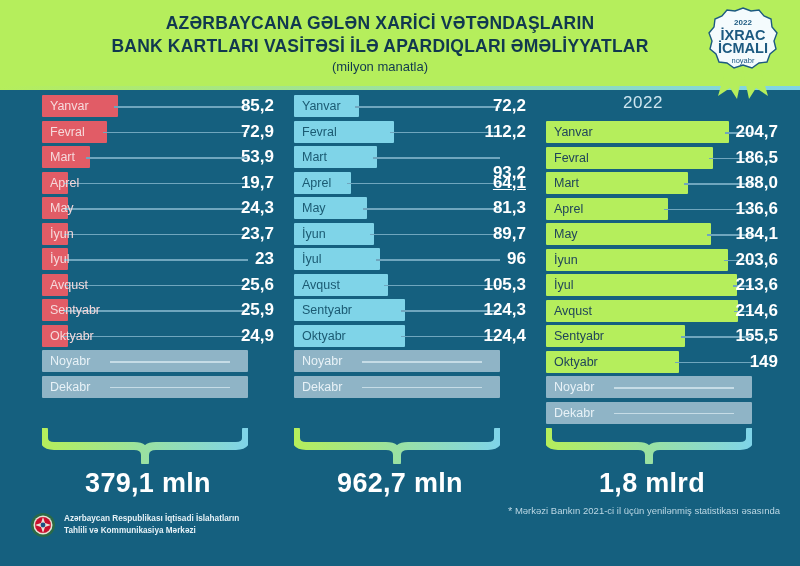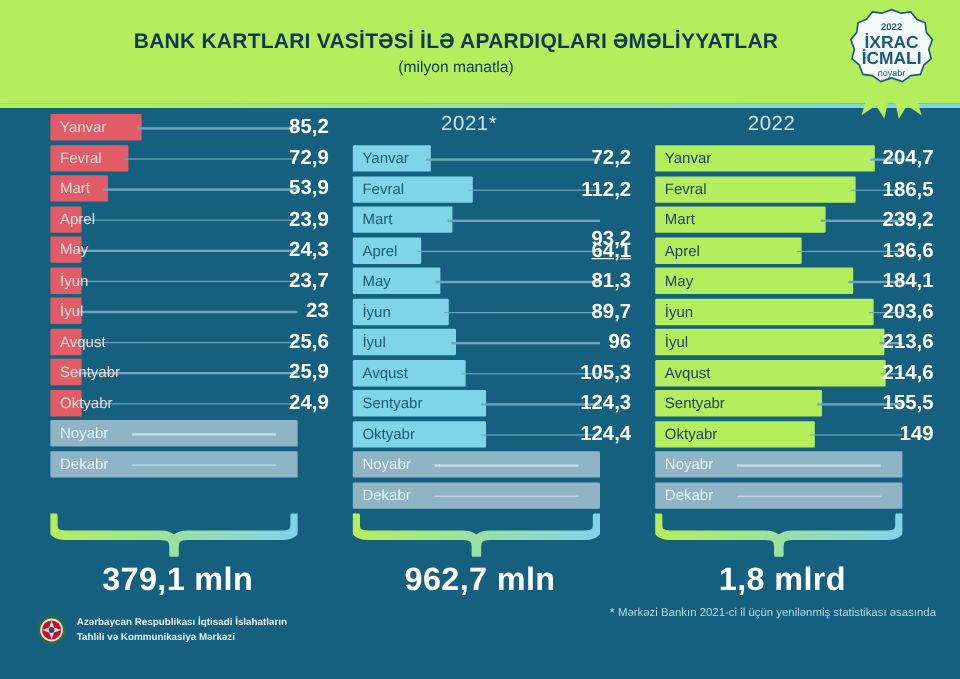--- a/index.html
+++ b/index.html
@@ -98,20 +98,21 @@
 
   .footer { position:absolute; left:30px; top:512px; display:flex; align-items:center; gap:8px; }
   .footer-emblem { width:26px; height:26px; }
   .footer-text { color:#E6F1F6; font-size:8.2px; line-height:1.45; font-weight:bold; white-space:nowrap; }
 </style>
 </head>
 <body>
 
 <div class="header">
   <div class="header-titles">
+    <div class="title-l1">AZƏRBAYCANA GƏLƏN XARİCİ VƏTƏNDAŞLARIN</div>
     <div class="title-l2">BANK KARTLARI VASİTƏSİ İLƏ APARDIQLARI ƏMƏLİYYATLAR</div>
     <div class="title-sub">(milyon manatla)</div>
   </div>
 </div>
 <div class="header-rule"></div>
 
 <div class="badge">
   <svg width="78" height="98" viewBox="0 0 78 98">
     <g>
       <path d="M24 58 L14 92 L26 84 L33 95 L40 62 Z" fill="#B5EE5C"></path>
@@ -160,21 +161,21 @@
             <span class="bar-label">Mart</span>
           </div>
           <span class="value" style="top: 1px;">53,9</span>
         </div>
         <div class="row">
           <div class="bar-wrap">
             <div class="connector" style="left: 22px; width: 184px;"></div>
             <div class="bar" style="width: 26px;"></div>
             <span class="bar-label">Aprel</span>
           </div>
-          <span class="value" style="top: 1px;">23,9</span>
+          <span class="value" style="top: 1px;">19,7</span>
         </div>
         <div class="row">
           <div class="bar-wrap">
             <div class="connector" style="left: 22px; width: 184px;"></div>
             <div class="bar" style="width: 26px;"></div>
             <span class="bar-label">May</span>
           </div>
           <span class="value" style="top: 1px;">24,3</span>
         </div>
         <div class="row">
@@ -238,21 +239,20 @@
             <linearGradient id="bg0" x1="0" y1="0" x2="1" y2="0">
               <stop offset="0%" stop-color="#B5EE5C"></stop>
               <stop offset="100%" stop-color="#7FD4E8"></stop>
             </linearGradient>
           </defs>
           <path d="M2 2 L2 10 Q2 18 12 18 L92 18 Q103 18 103 27 L103 34 L103 27 Q103 18 114 18 L194 18 Q204 18 204 10 L204 2" fill="none" stroke="url(#bg0)" stroke-width="8" stroke-linecap="round" stroke-linejoin="round"></path>
         </svg>
       </div>
   </div>
   <div class="col col-1 y2021">
-    <div class="year">2021*</div>
     <div class="rows">
         <div class="row">
           <div class="bar-wrap">
             <div class="connector" style="left: 61px; width: 145px;"></div>
             <div class="bar" style="width: 65px;"></div>
             <span class="bar-label">Yanvar</span>
           </div>
           <span class="value" style="top: 1px;">72,2</span>
         </div>
         <div class="row">
@@ -372,21 +372,21 @@
             <span class="bar-label">Fevral</span>
           </div>
           <span class="value" style="top: 1px;">186,5</span>
         </div>
         <div class="row">
           <div class="bar-wrap">
             <div class="connector" style="left: 138px; width: 68px;"></div>
             <div class="bar" style="width: 142px;"></div>
             <span class="bar-label">Mart</span>
           </div>
-          <span class="value" style="top: 1px;">239,2</span>
+          <span class="value" style="top: 1px;">188,0</span>
         </div>
         <div class="row">
           <div class="bar-wrap">
             <div class="connector" style="left: 118px; width: 88px;"></div>
             <div class="bar" style="width: 122px;"></div>
             <span class="bar-label">Aprel</span>
           </div>
           <span class="value" style="top: 1px;">136,6</span>
         </div>
         <div class="row">

